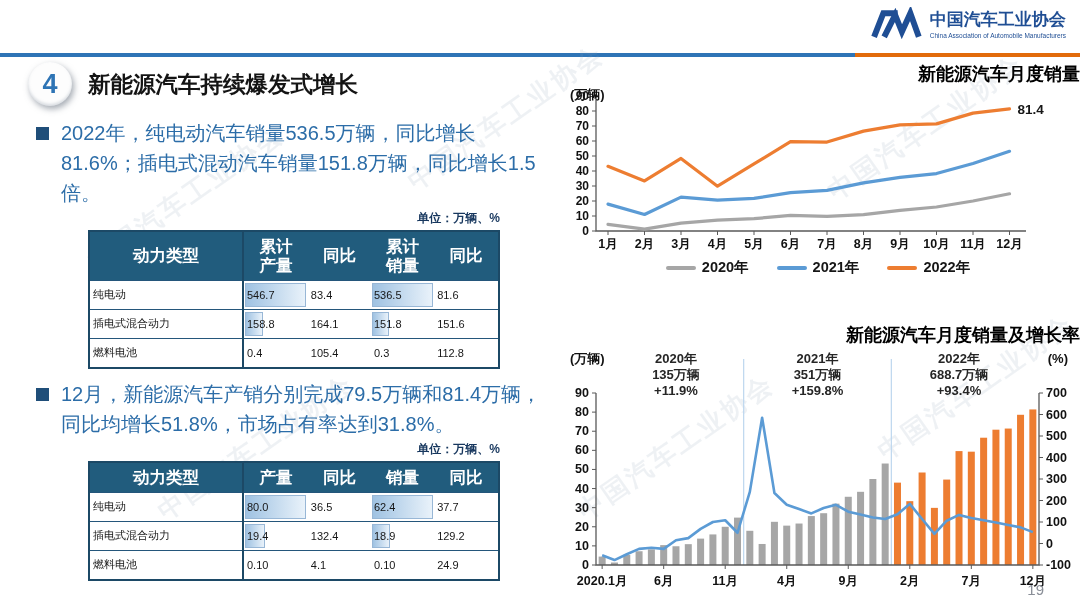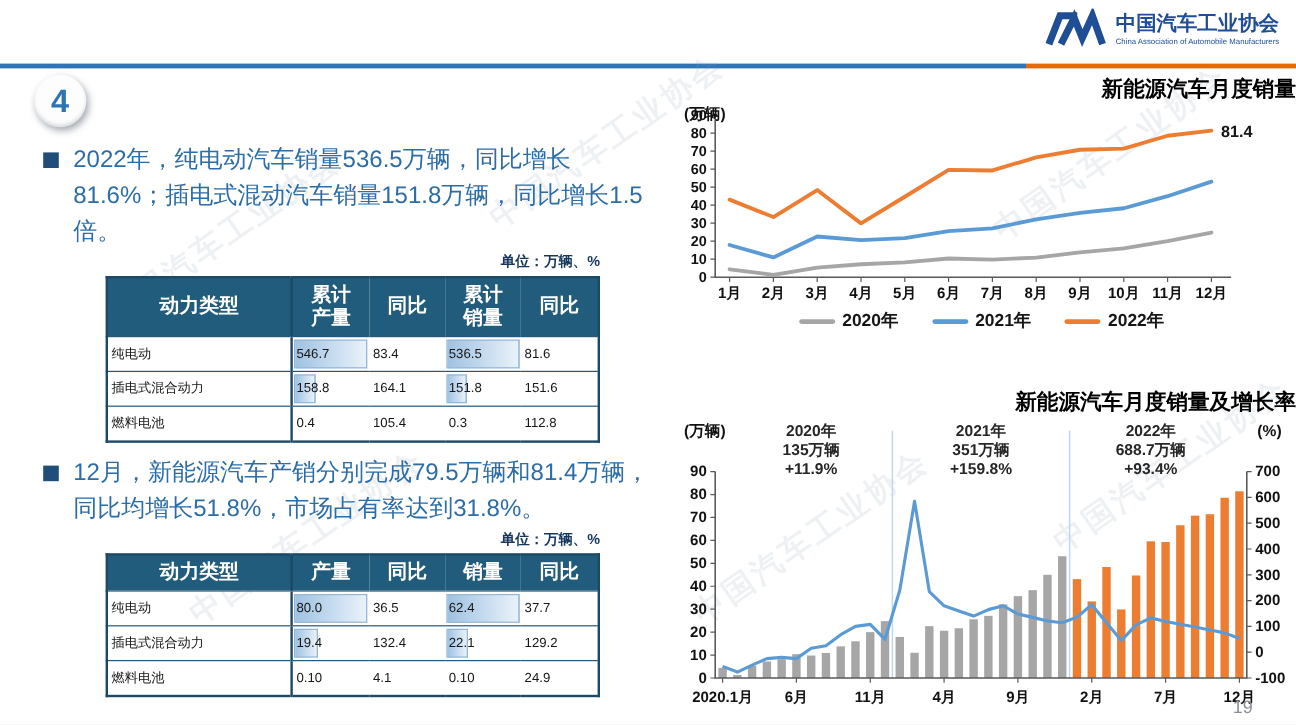--- a/index.html
+++ b/index.html
@@ -74,20 +74,21 @@
   <div class="wm" style="left:70px;top:180px">中国汽车工业协会</div>
   <div class="wm" style="left:390px;top:100px">中国汽车工业协会</div>
   <div class="wm" style="left:810px;top:110px">中国汽车工业协会</div>
   <div class="wm" style="left:140px;top:430px">中国汽车工业协会</div>
   <div class="wm" style="left:560px;top:430px">中国汽车工业协会</div>
   <div class="wm" style="left:860px;top:370px">中国汽车工业协会</div>
 
   <div class="leftcol">
     <div class="sec-head">
       <span class="badge">4</span>
+      <h2 class="sec-title">新能源汽车持续爆发式增长</h2>
     </div>
 
     <div class="bullet">
       <span class="marker"></span>
       <p>2022年，纯电动汽车销量536.5万辆，同比增长81.6%；插电式混动汽车销量151.8万辆，同比增长1.5倍。</p>
     </div>
 
     <div class="unit">单位：万辆、%</div>
     <div class="tbl-wrap" id="table1-wrap">
         <table class="dtable">
@@ -150,21 +151,21 @@
               <td><span class="val">纯电动</span></td>
               <td><span class="databar" style="width: 96%;"></span><span class="val">80.0</span></td>
               <td><span class="val">36.5</span></td>
               <td><span class="databar" style="width: 96%;"></span><span class="val">62.4</span></td>
               <td><span class="val">37.7</span></td>
             </tr>
             <tr>
               <td><span class="val">插电式混合动力</span></td>
               <td><span class="databar" style="width: 31.04%;"></span><span class="val">19.4</span></td>
               <td><span class="val">132.4</span></td>
-              <td><span class="databar" style="width: 29.0769%;"></span><span class="val">22.1</span></td>
+              <td><span class="databar" style="width: 29.0769%;"></span><span class="val">18.9</span></td>
               <td><span class="val">129.2</span></td>
             </tr>
             <tr>
               <td><span class="val">燃料电池</span></td>
               <td><span class="val">0.10</span></td>
               <td><span class="val">4.1</span></td>
               <td><span class="val">0.10</span></td>
               <td><span class="val">24.9</span></td>
             </tr>
           </tbody>

